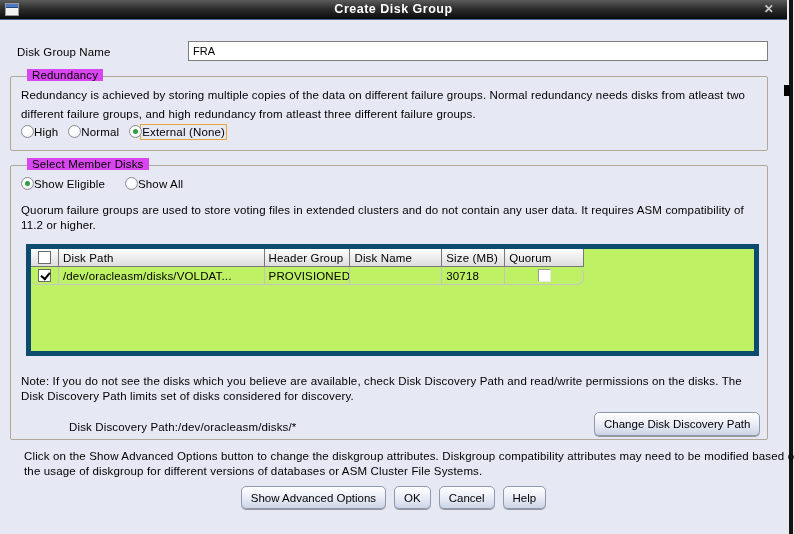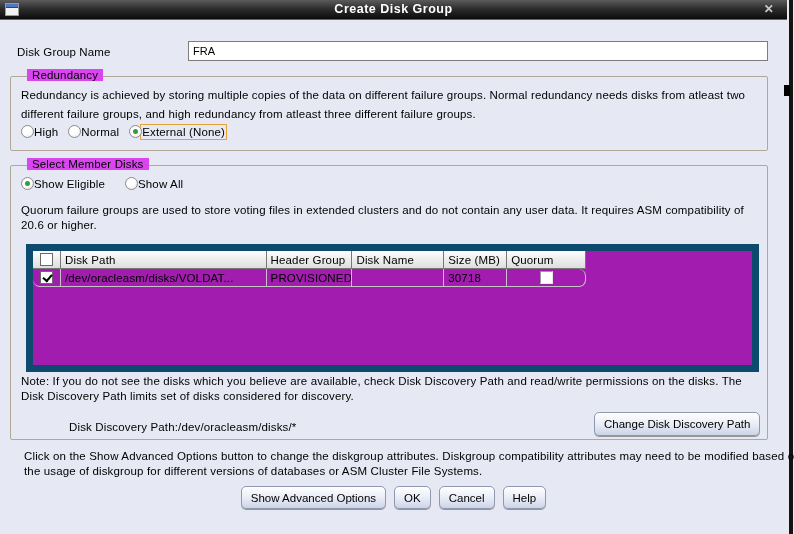--- a/index.html
+++ b/index.html
@@ -58,22 +58,22 @@
   .fld-dgn{left:188px;top:41px;width:580px;height:20px;}
 
   .box-red{left:10px;top:76px;width:758px;height:75px;}
   .red-desc{position:absolute;left:10px;top:9px;width:738px;line-height:19px;}
   .red-radios{position:absolute;left:10px;top:48px;display:flex;gap:10px;align-items:center;}
 
   .box-sel{left:10px;top:165px;width:758px;height:275px;}
   .sel-radios{position:absolute;left:10px;top:11px;display:flex;gap:20px;align-items:center;}
   .quorum-desc{position:absolute;left:10px;top:37px;width:738px;line-height:15px;}
 
-  .tablewrap{position:absolute;left:15px;top:78px;width:733px;height:128px;
-             background:#a21caf;border:7px solid #0c4a6e;box-sizing:border-box;}
+  .tablewrap{position:absolute;left:15px;top:78px;width:733px;height:112px;
+             background:#bef264;border:5px solid #0c4a6e;box-sizing:border-box;}
   .thead{display:flex;height:18px;width:553px;box-sizing:border-box;
          background:linear-gradient(#fdfdfd,#dedede);
          border-right:1px solid #777;border-bottom:1px solid #777;}
   .th{box-sizing:border-box;border-right:1px solid #777;padding:0 4px;
       display:flex;align-items:center;overflow:hidden;white-space:nowrap;}
   .th:last-child{border-right:none;}
   .trow{display:flex;height:18px;width:553px;box-sizing:border-box;
         border-right:1px solid #c4c4c4;border-bottom:1px solid #c4c4c4;border-radius:7px;}
   .td{box-sizing:border-box;border-right:1px solid #c4c4c4;padding:0 4px;
       display:flex;align-items:center;overflow:hidden;white-space:nowrap;}
@@ -139,21 +139,21 @@
       <span class="radio-item">
         <span class="radio selected"></span>
         <span>Show Eligible</span>
       </span>
       <span class="radio-item">
         <span class="radio"></span>
         <span>Show All</span>
       </span>
     </div>
 
-    <div class="quorum-desc">Quorum failure groups are used to store voting files in extended clusters and do not contain any user data. It requires ASM compatibility of 20.6 or higher.</div>
+    <div class="quorum-desc">Quorum failure groups are used to store voting files in extended clusters and do not contain any user data. It requires ASM compatibility of 11.2 or higher.</div>
 
     <div class="tablewrap">
       <div class="thead">
         <div class="th c0">
           <span class="cb"></span>
         </div>
         <div class="th c1">Disk Path</div>
         <div class="th c2">Header Group</div>
         <div class="th c3">Disk Name</div>
         <div class="th c4">Size (MB)</div>

